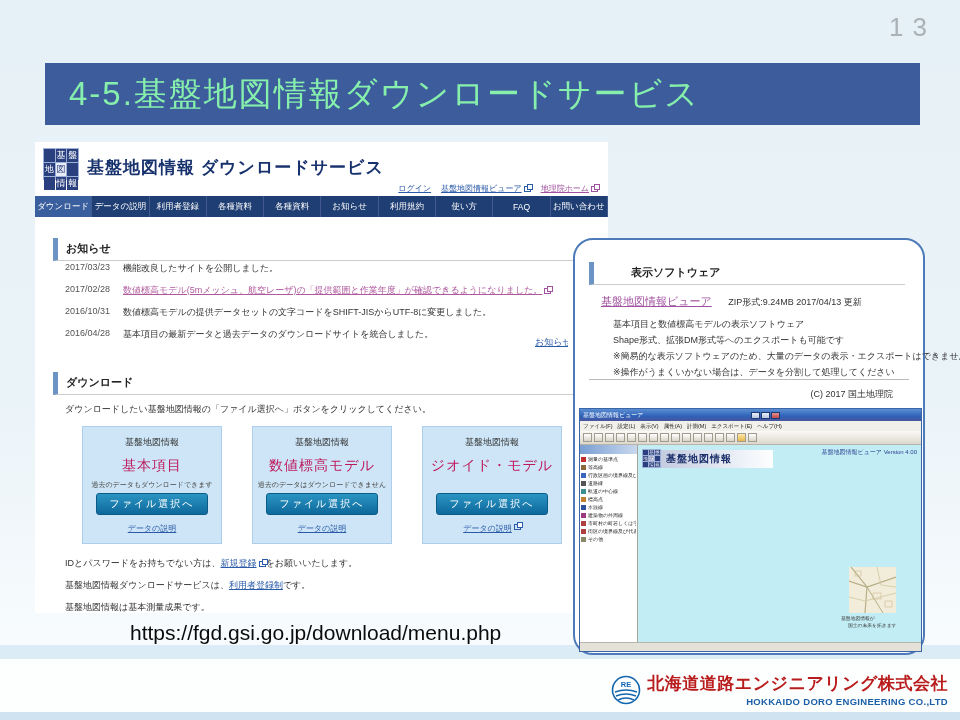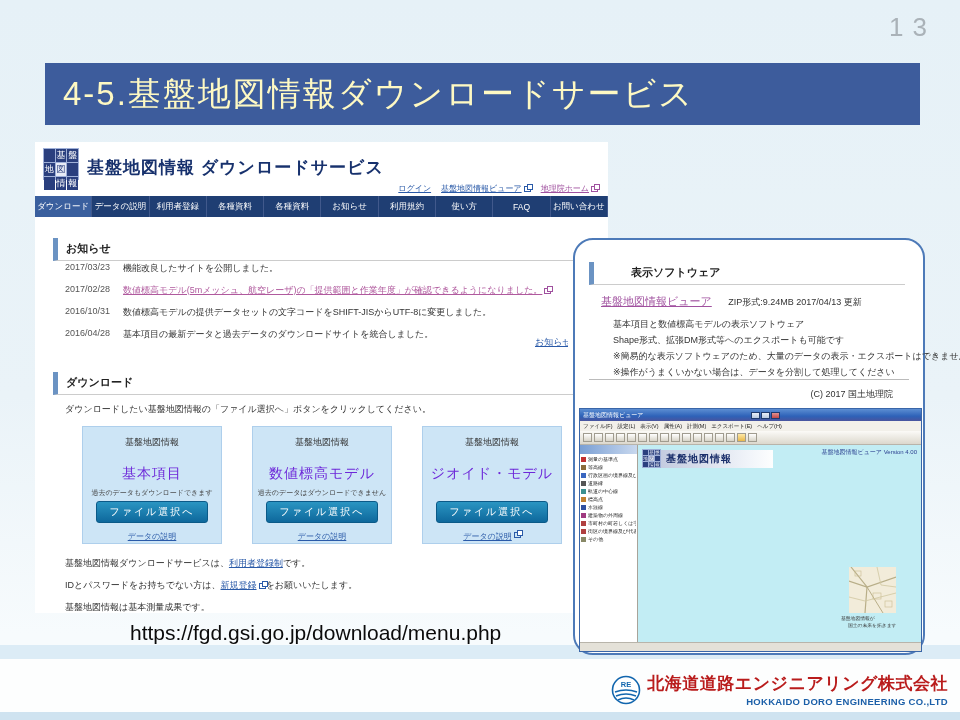--- a/index.html
+++ b/index.html
@@ -4,21 +4,21 @@
 <style>
   * { margin:0; padding:0; box-sizing:border-box; }
   html,body { width:960px; height:720px; }
   body { font-family:"Liberation Sans","DejaVu Sans",sans-serif; position:relative; overflow:hidden;
          background:linear-gradient(180deg,#e6f1f7 0%,#eaf3f8 55%,#f7fbfd 88%); }
   .abs { position:absolute; }
 
   
   .page-num { top:12px; right:24px; color:#aab2b8; font-size:26px; letter-spacing:9px; }
   .banner { left:45px; top:63px; width:875px; height:62px; background:#3d5c9c; display:flex; align-items:center; }
-  .banner span { color:#fef9c3; font-size:33px; letter-spacing:2px; padding-left:18px; white-space:nowrap; }
+  .banner span { color:#86efac; font-size:33px; letter-spacing:2px; padding-left:24px; white-space:nowrap; }
   .bottom-band { left:0; top:645px; width:960px; height:14px; background:#dcecf6; }
   .footer-white { left:0; top:659px; width:960px; height:53px; background:#fdfefe; }
   .bottom-strip { left:0; top:712px; width:960px; height:8px; background:#cfe3f0; }
   .url-caption { left:130px; top:621px; font-size:21px; color:#0b0b0b; }
 
   
   .site { left:35px; top:142px; width:573px; height:471px; background:#ffffff; font-family:"Liberation Sans",sans-serif; }
   .fgd-grid { display:grid; grid-template-columns:repeat(3,1fr); grid-template-rows:repeat(3,1fr); gap:1px; background:#9fb0d8; padding:1px; }
   .fgd-grid i { background:#2a3f7e; color:#fff; font-style:normal; display:flex; align-items:center; justify-content:center; }
   .fgd-grid i.lite { background:#e8ecf6; color:#2a3f7e; }
@@ -39,21 +39,21 @@
   .news { left:30px; top:120px; right:20px; font-size:9px; color:#333; }
   .news-row { display:flex; margin-bottom:9px; }
   .news-date { width:58px; color:#555; flex:none; }
   .news-link { color:#b05a9e; text-decoration:underline; cursor:pointer; }
   .more-link { left:500px; top:194px; width:33px; overflow:hidden; white-space:nowrap; font-size:9px; }
   .more-link a { color:#2a5aa8; text-decoration:underline; cursor:pointer; }
   .instruction { left:30px; top:261px; font-size:9px; color:#333; }
   .cards { left:47px; top:284px; display:flex; gap:30px; }
   .card { width:140px; height:118px; background:#cde5f6; border:1px solid #aecfec; text-align:center; position:relative; }
   .card-cat { font-size:9px; color:#333; margin-top:9px; }
-  .card-title { font-size:14px; color:#6d28d9; margin-top:16px; letter-spacing:1px; white-space:nowrap; }
+  .card-title { font-size:14px; color:#be185d; margin-top:8px; letter-spacing:1px; white-space:nowrap; }
   .card-note { font-size:7px; color:#444; margin-top:5px; height:9px; }
   .card-btn { margin-top:4px; width:112px; height:22px; border:1px solid #0b5a88; border-radius:3px; color:#fff; font-size:10px; letter-spacing:2px; background:linear-gradient(180deg,#2a95c2 0%,#0e689c 100%); cursor:pointer; }
   .card-link { display:inline-block; margin-top:8px; font-size:8px; color:#2a5aa8; text-decoration:underline; cursor:pointer; }
   .notes { left:30px; top:415px; font-size:9px; color:#333; }
   .notes .line { margin-bottom:9px; }
   .notes .line3 { margin-top:4px; }
   .notes a { color:#2a5aa8; text-decoration:underline; cursor:pointer; }
 
   
   .popup { left:573px; top:238px; width:352px; height:417px; background:#fff; border:2px solid #4d7ab8; border-radius:20px; z-index:5; }
@@ -193,24 +193,24 @@
       <div class="card-cat">基盤地図情報</div>
       <div class="card-title">ジオイド・モデル</div>
       <div class="card-note"></div>
       <button class="card-btn">ファイル選択へ</button><br>
       <span class="lk-blue"><a class="card-link">データの説明</a><span class="ext"></span></span>
     </div>
   </div>
 
   <div class="abs notes">
     <div class="line">
+      <span>IDとパスワードをお持ちでない方は、</span><span class="lk-blue"><a>新規登録</a><span class="ext"></span></span><span>をお願いいたします。</span>
+    </div>
+    <div class="line">
       <span>基盤地図情報ダウンロードサービスは、</span><a>利用者登録制</a><span>です。</span>
-    </div>
-    <div class="line">
-      <span>IDとパスワードをお持ちでない方は、</span><span class="lk-blue"><a>新規登録</a><span class="ext"></span></span><span>をお願いいたします。</span>
     </div>
     <div class="line line3">基盤地図情報は基本測量成果です。</div>
   </div>
 </div>
 
 <div class="abs popup">
   <div class="sec-head">表示ソフトウェア</div>
 
   <div class="dl-row">
     <a class="viewer-link">基盤地図情報ビューア</a>

